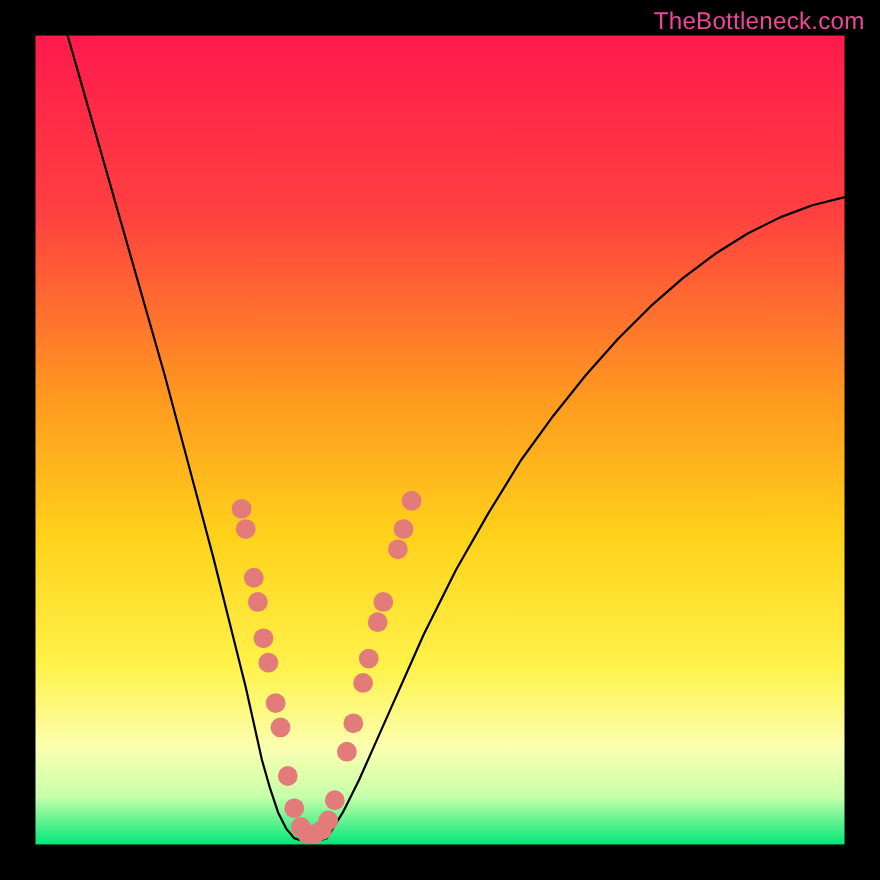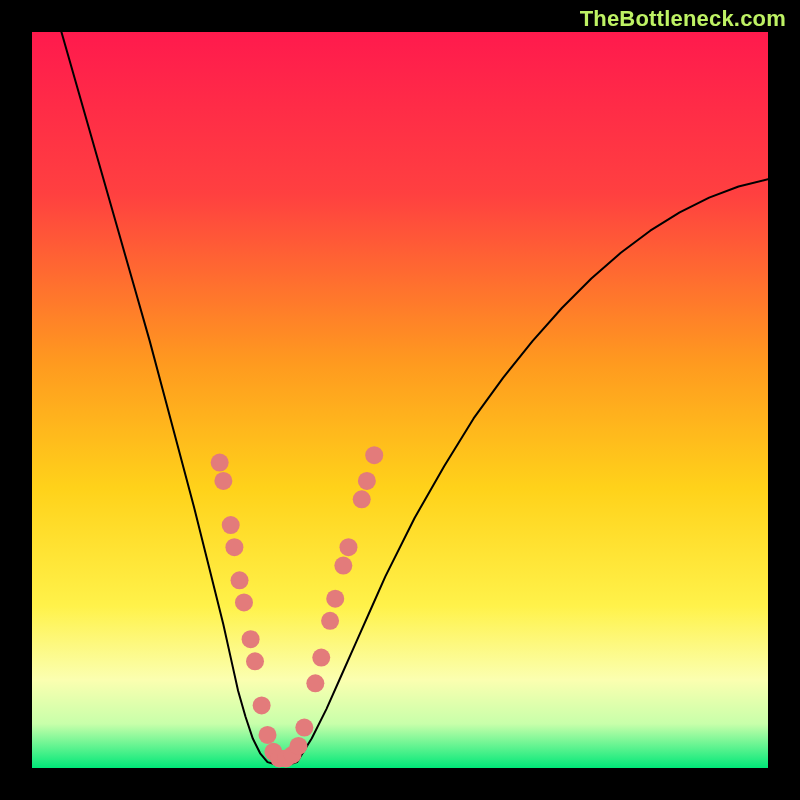--- a/index.html
+++ b/index.html
@@ -21,23 +21,23 @@
     left: 32px;
     top: 32px;
     width: 736px;
     height: 736px;
     overflow: hidden;
   }
   .watermark {
     position: absolute;
     top: 6px;
     right: 14px;
-    color: #bef264;
+    color: #ec4899;
     font-size: 22px;
-    font-weight: 700;
+    font-weight: 400;
     letter-spacing: 0.2px;
   }
   svg {
     display: block;
   }
 </style>
 </head>
 <body>
 
 <div class="frame">

